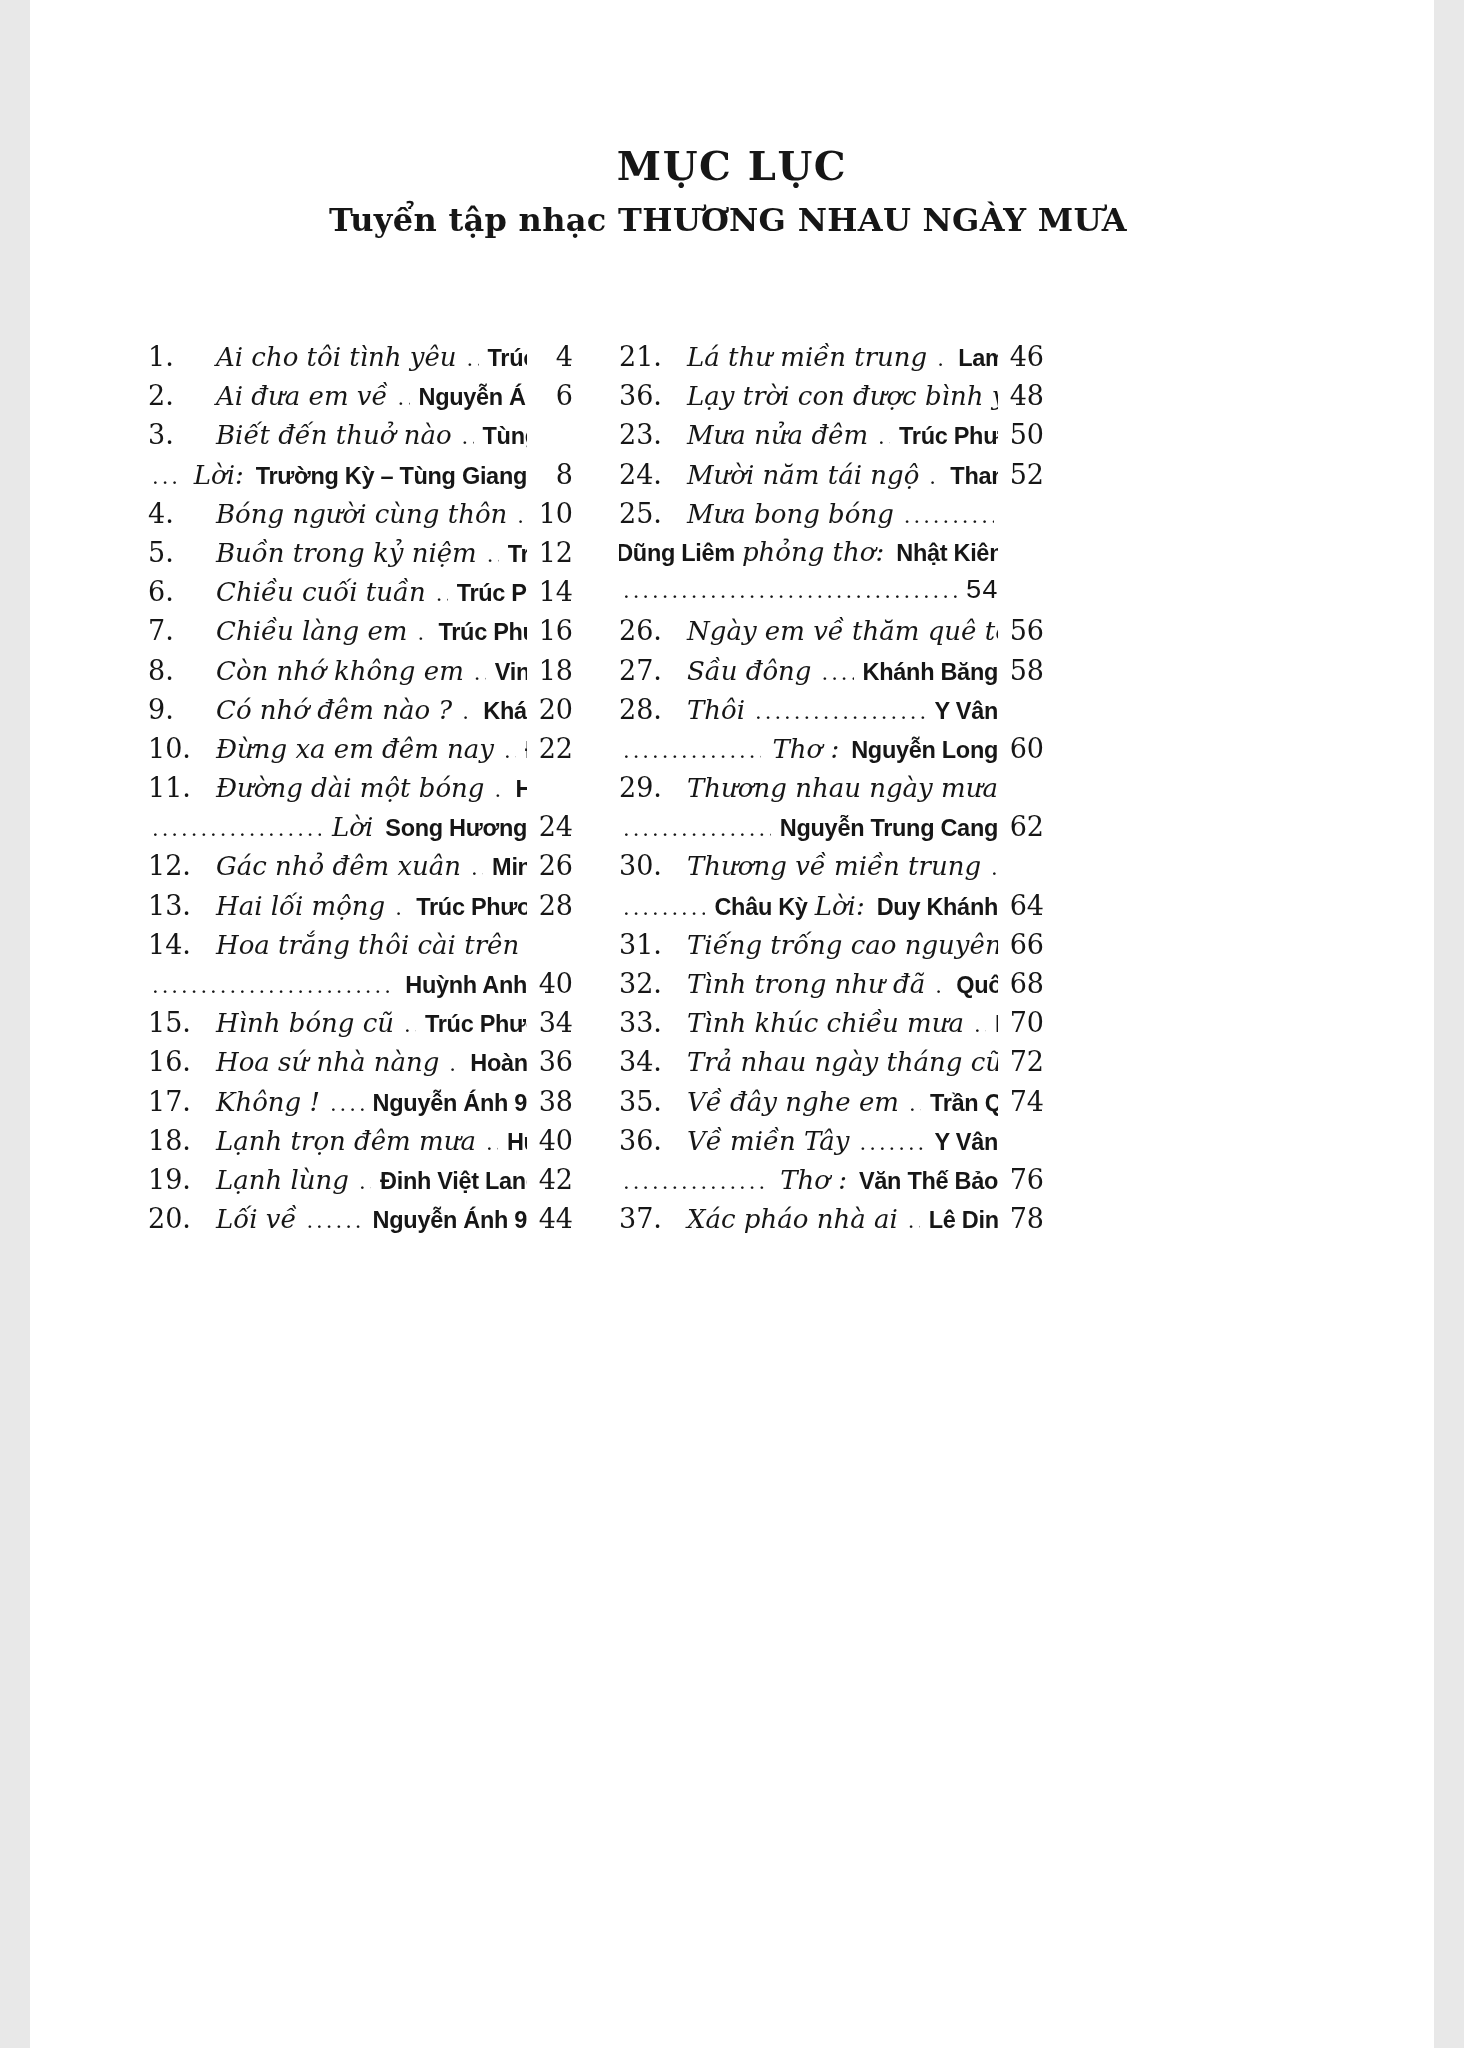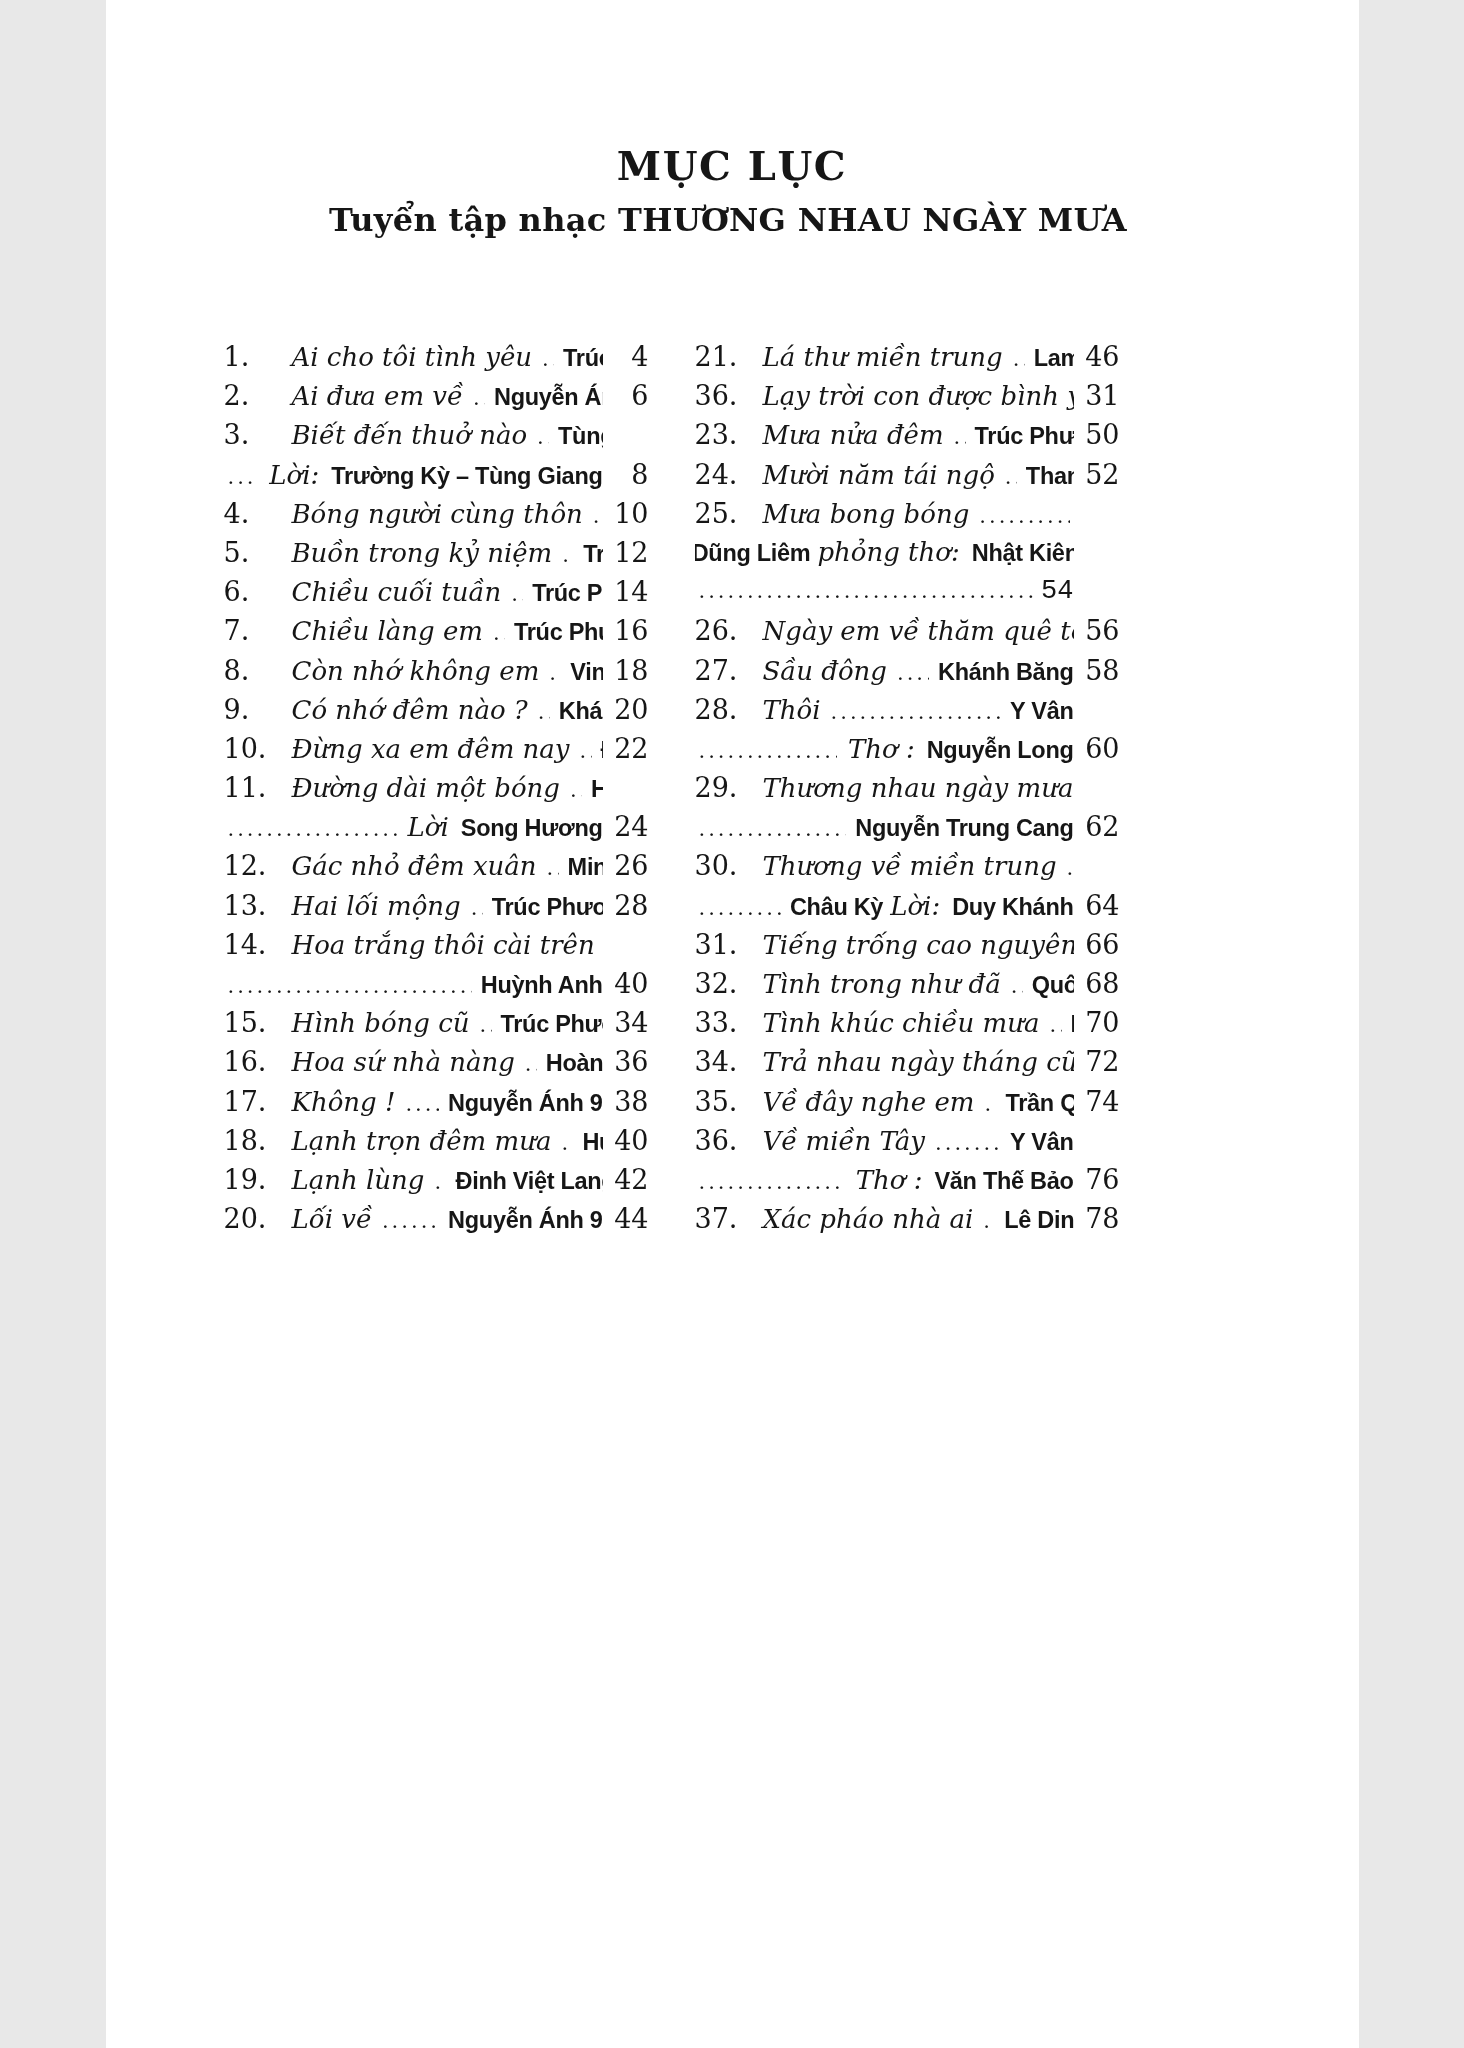--- a/index.html
+++ b/index.html
@@ -1,18 +1,18 @@
 <!DOCTYPE html>
 <html><head>
 <meta charset="utf-8">
 <style>
   html,body{margin:0;padding:0;background:#e8e8e8;}
   .doc{
     position:relative;
-    width:1253px;height:2048px;
+    width:1404px;height:2048px;
     background:#ffffff;
     color:#161616;
     margin:0 auto;
     overflow:hidden;
   }
   .hdr{ text-align:center; padding-top:142px; }
   .hdr .main-title{
     font-family:"DejaVu Serif",serif;
     font-weight:700; font-size:40px; letter-spacing:1.5px;
     margin:0;
@@ -141,21 +141,21 @@
         </div>
         <div>
           <div class="line"><span class="num">20.</span><span class="mid"><span class="t-title">Lối về</span><span class="leader">............................................................................................................................................................................................................................</span><span class="t-comp">Nguyễn Ánh 9</span></span><span class="page">44</span></div>
         </div>
       </div>
     <div class="col" id="col-right">
         <div>
           <div class="line"><span class="num">21.</span><span class="mid"><span class="t-title">Lá thư miền trung</span><span class="leader">............................................................................................................................................................................................................................</span><span class="t-comp">Lam Phương</span></span><span class="page">46</span></div>
         </div>
         <div>
-          <div class="line"><span class="num">36.</span><span class="mid"><span class="t-title">Lạy trời con được bình yên</span><span class="spacer"></span></span><span class="page">31</span></div>
+          <div class="line"><span class="num">36.</span><span class="mid"><span class="t-title">Lạy trời con được bình yên</span><span class="spacer"></span></span><span class="page">48</span></div>
         </div>
         <div>
           <div class="line"><span class="num">23.</span><span class="mid"><span class="t-title">Mưa nửa đêm</span><span class="leader">............................................................................................................................................................................................................................</span><span class="t-comp">Trúc Phương</span></span><span class="page">50</span></div>
         </div>
         <div>
           <div class="line"><span class="num">24.</span><span class="mid"><span class="t-title">Mười năm tái ngộ</span><span class="leader">............................................................................................................................................................................................................................</span><span class="t-comp">Thanh Sơn</span></span><span class="page">52</span></div>
         </div>
         <div>
           <div class="line"><span class="num">25.</span><span class="mid"><span class="t-title">Mưa bong bóng</span><span class="leader">............................................................................................................................................................................................................................</span></span><span class="page"></span></div>
           <div class="line"><span class="mid center"><span class="t-comp">Lý Dũng Liêm</span><span class="t-label">phỏng thơ:</span><span class="t-comp">Nhật Kiên Hà</span></span><span class="page"></span></div>

